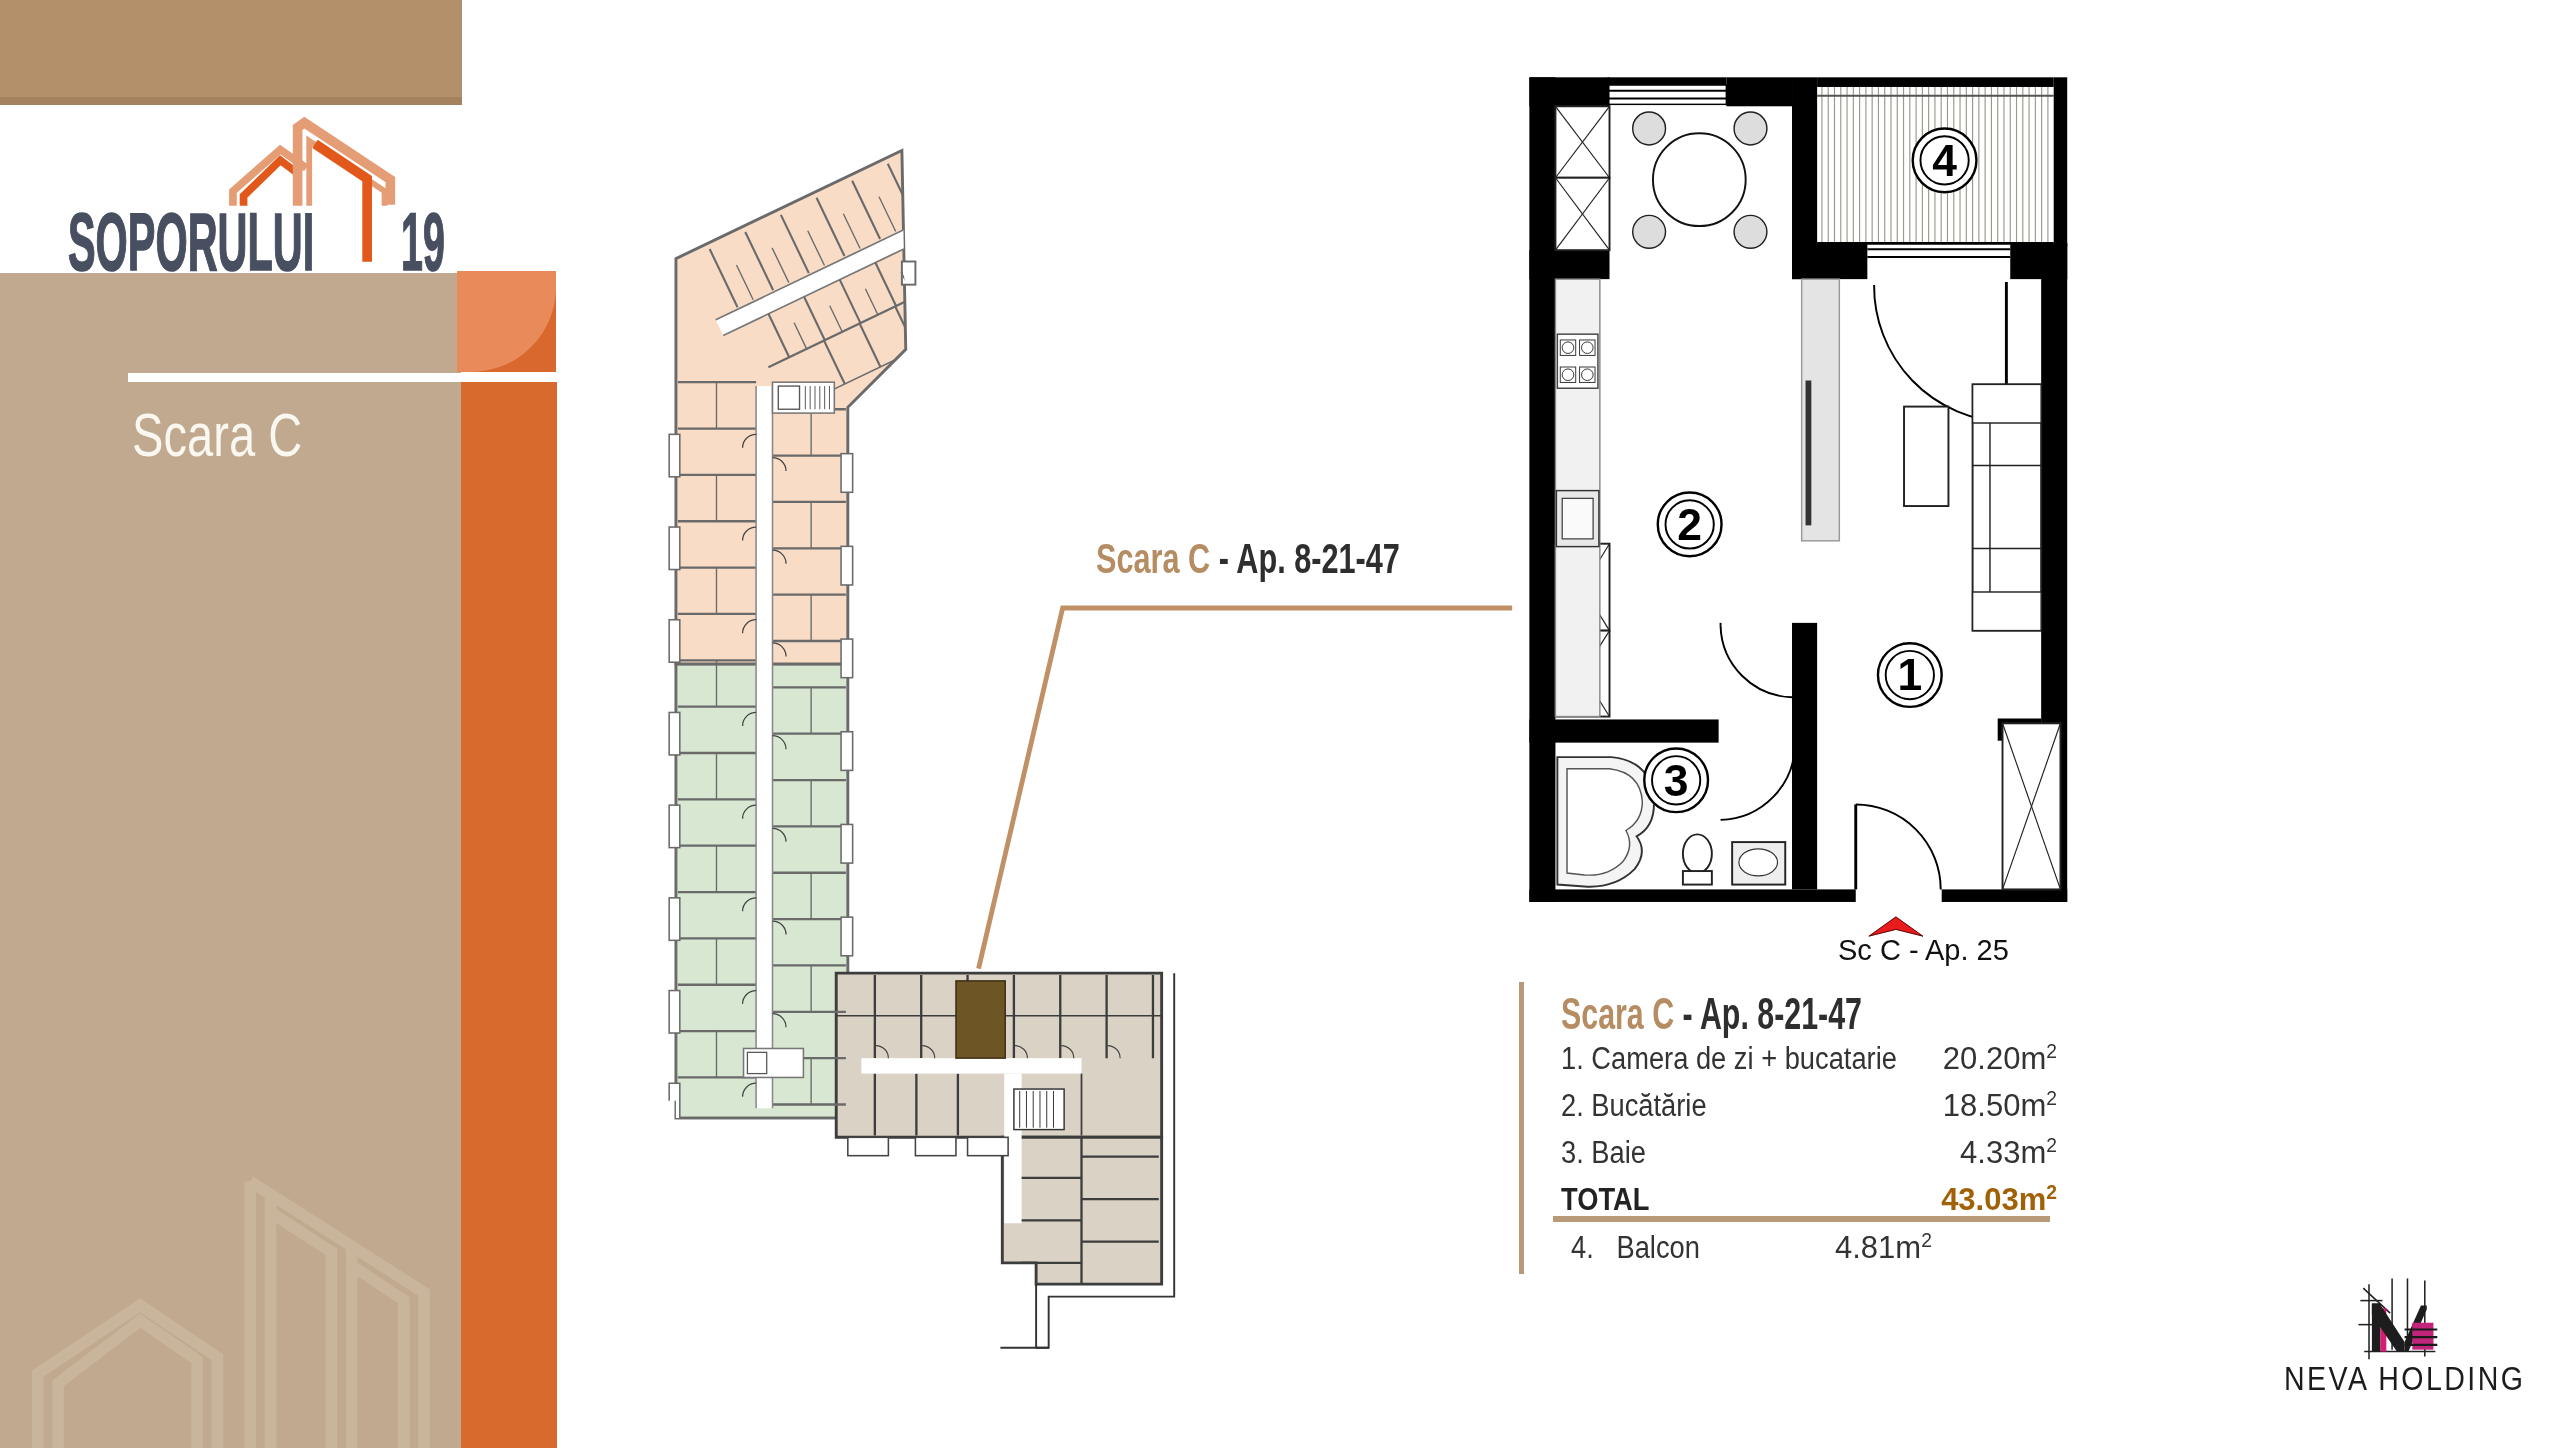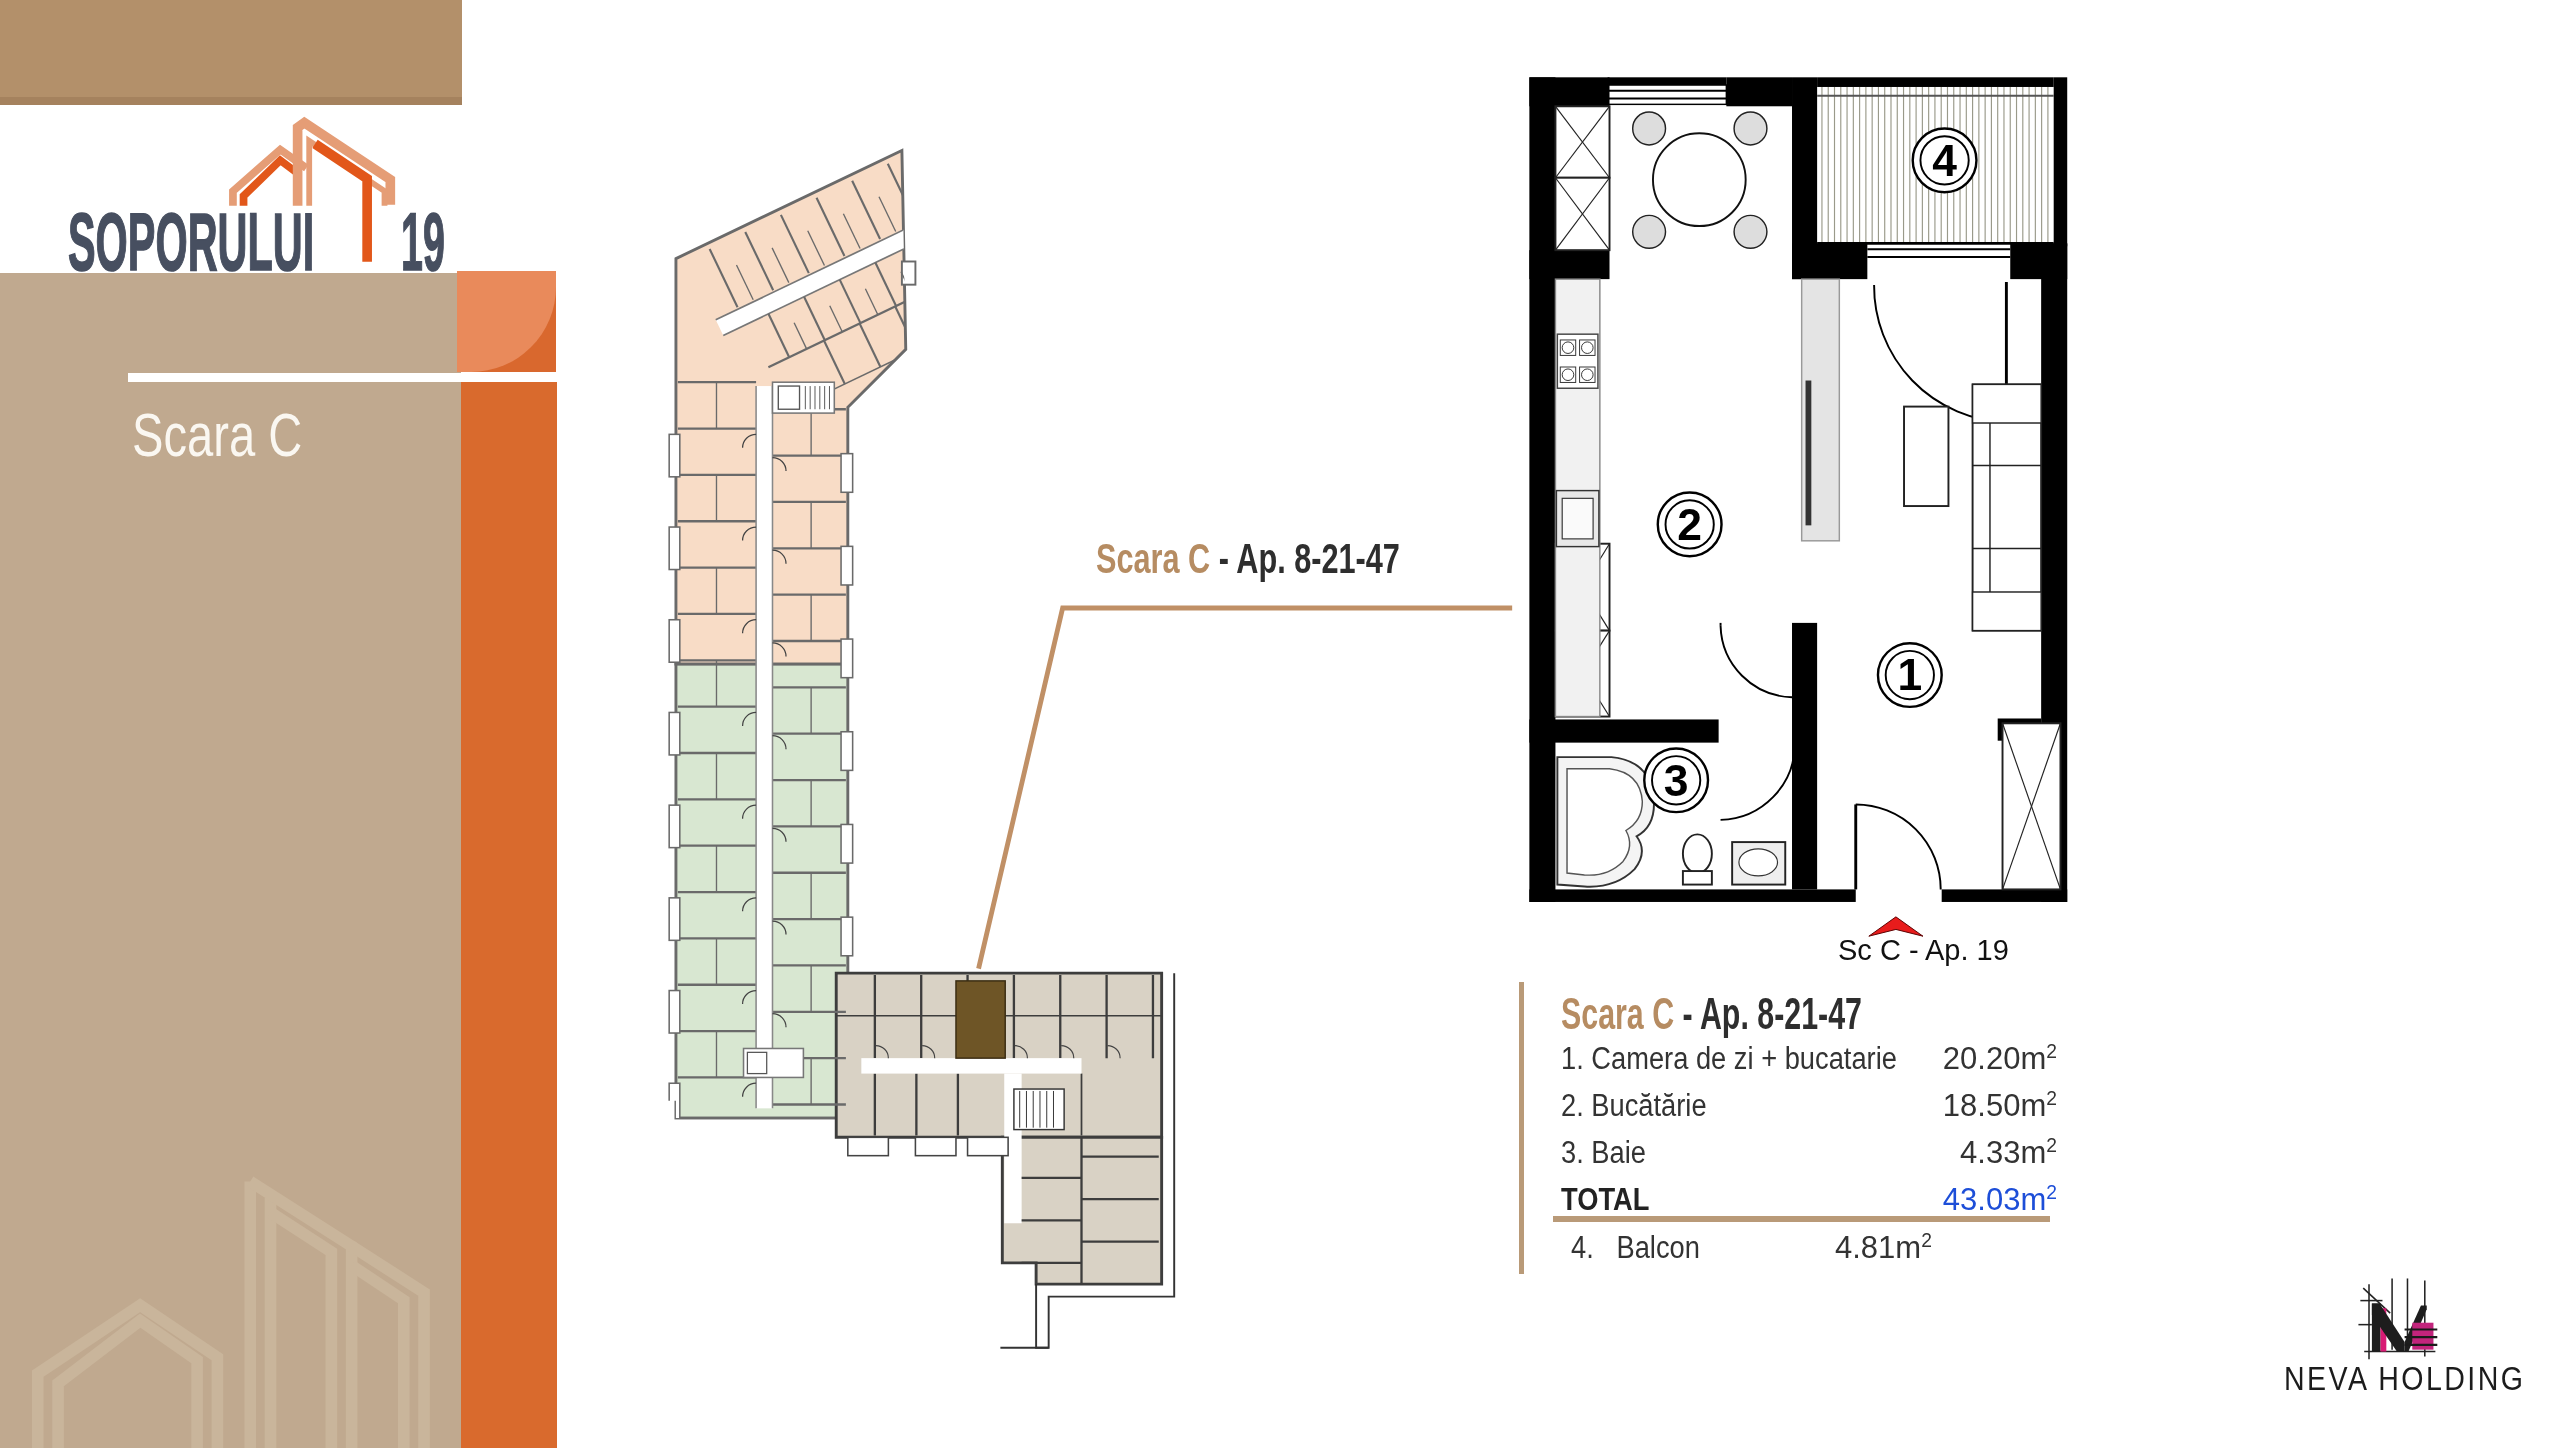--- a/index.html
+++ b/index.html
@@ -378,37 +378,37 @@
 <circle cx="2013" cy="166" r="33" fill="#fff" stroke="#000" stroke-width="2.5"></circle>
 <circle cx="2013" cy="166" r="25" fill="none" stroke="#000" stroke-width="2"></circle>
 <text x="2013" y="182" font-size="46" font-weight="bold" text-anchor="middle" fill="#000" font-family="Liberation Sans, sans-serif">4</text>
 
 </g>
   </svg>
 
   <svg class="abs" style="left:1835px;top:908px;" width="116" height="39" viewBox="0 0 120 40">
     <path d="M35 29 L63 9 L91 29 L63 22 Z" fill="#e81c1c" stroke="#5a0000" stroke-width="1"></path>
   </svg>
-  <div class="abs" style="left:1838px;top:934px;font-size:29px;color:#111;">Sc C - Ap. 19</div>
+  <div class="abs" style="left:1838px;top:934px;font-size:29px;color:#111;">Sc C - Ap. 25</div>
 
   <div class="abs" style="left:1519px;top:982px;width:4.8px;height:292px;background:#b99a78;"></div>
   <div class="abs" style="left:1561px;top:989px;font-size:44px;font-weight:bold;color:#b68c62;
        transform:scaleX(.69);transform-origin:0 0;white-space:nowrap;">Scara C <span style="color:#2e2e2e;">- Ap. 8-21-47</span></div>
   <div class="abs" style="left:1561px;top:1041px;width:541px;font-size:31px;color:#333;
        transform:scaleX(.88);transform-origin:0 0;">
     <div style="height:47px;">1. Camera de zi + bucatarie</div>
     <div style="height:47px;">2. Bucătărie</div>
     <div style="height:47px;">3. Baie</div>
     <div style="height:47px;font-weight:bold;color:#222;">TOTAL</div>
   </div>
   <div class="abs" style="left:1835px;top:1041px;width:222px;font-size:31px;color:#333;text-align:right;">
     <div style="height:47px;text-align:right;">20.20m<sup style="font-size:19.3px;">2</sup></div>
     <div style="height:47px;">18.50m<sup style="font-size:19.3px;">2</sup></div>
     <div style="height:47px;">4.33m<sup style="font-size:19.3px;">2</sup></div>
-    <div style="height:47px;font-weight:normal;color:#1d4ed8;">43.03m<sup style="font-size:19.3px;">2</sup></div>
+    <div style="height:47px;font-weight:bold;color:#a16207;">43.03m<sup style="font-size:19.3px;">2</sup></div>
   </div>
   <div class="abs" style="left:1553px;top:1216px;width:497px;height:5.8px;background:#b99a78;"></div>
   <div class="abs" style="left:1571px;top:1230px;font-size:31px;color:#333;transform:scaleX(.88);transform-origin:0 0;">4.&nbsp;&nbsp;&nbsp;Balcon</div>
   <div class="abs" style="left:1835px;top:1230px;width:222px;font-size:31px;color:#333;text-align:left;">4.81m<sup style="font-size:19.3px;">2</sup></div>
 
   <svg class="abs" style="left:2337px;top:1265px;" width="140" height="101" viewBox="0 0 145 105">
     <g stroke="#222" stroke-width="1.6" fill="none">
       <line x1="33" y1="20" x2="33" y2="98"></line>
       <line x1="57" y1="14" x2="57" y2="88"></line>
       <line x1="73" y1="14" x2="73" y2="90"></line>

